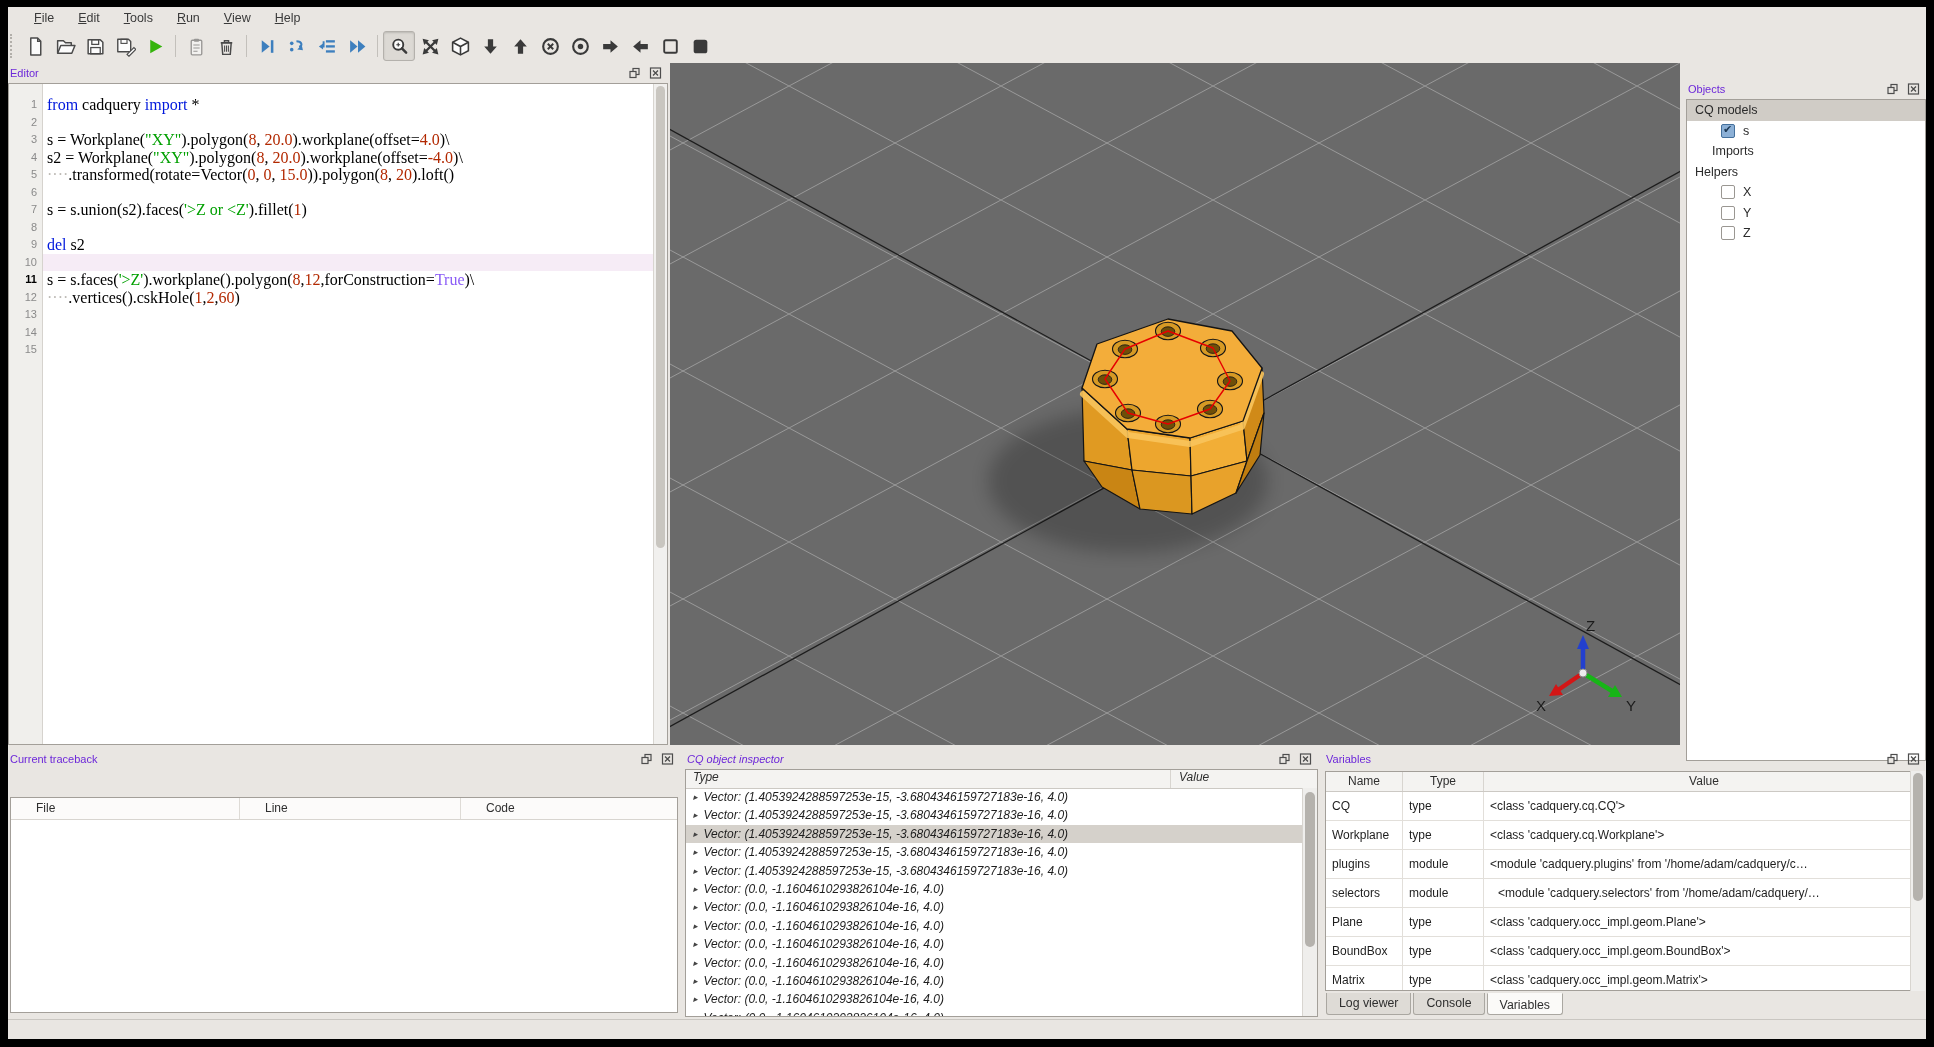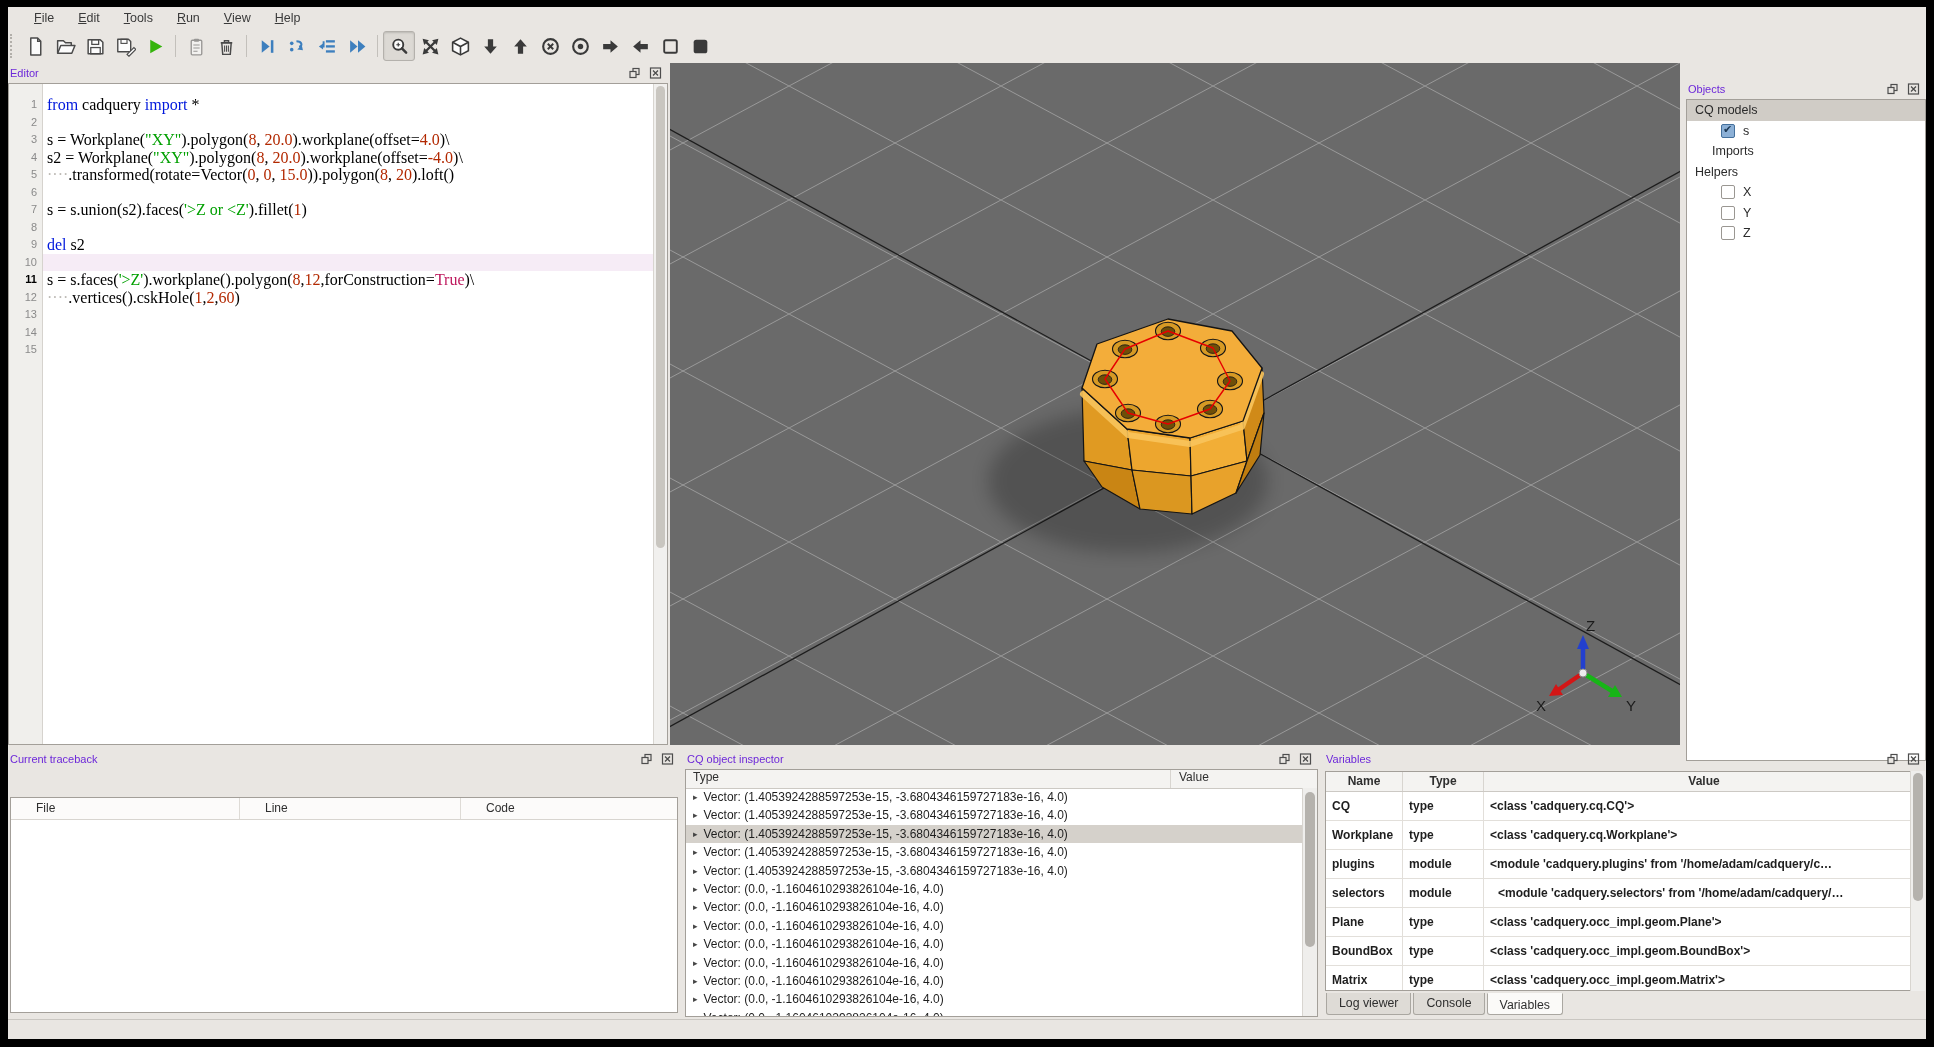--- a/index.html
+++ b/index.html
@@ -33,21 +33,21 @@
   
   #editor-panel{left:0;top:56px;width:660px;height:682px;}
   #editor-wrap{position:absolute;inset:0;display:flex;}
   #editor-gutter{width:34px;background:#f0efec;border-right:1px solid #d6d3ce;padding-top:12px;box-sizing:border-box;}
   .gut-line{height:17.5px;line-height:17.5px;font-size:11px;color:#8a8a8a;text-align:right;padding-right:5px;}
   .gut-line.cur{color:#000;font-weight:bold;}
   #editor-code{flex:1;padding-top:12px;overflow:hidden;}
   .code-line{height:17.5px;line-height:17.5px;font-size:16px;color:#000;white-space:pre;padding-left:4px;font-family:Liberation Serif, serif;}
   .code-line.cur{background:#f6ecf6;}
   .tok-p{color:#000;} .tok-k{color:#0018dc;} .tok-s{color:#00a000;}
-  .tok-n{color:#b22800;} .tok-t{color:#be185d;text-align:center;} .tok-w{color:#bdbab5;}
+  .tok-n{color:#b22800;} .tok-t{color:#8b5cf6;text-align:center;} .tok-w{color:#bdbab5;}
   #editor-scroll{width:13px;background:#f1f0ee;border-left:1px solid #d8d5d0;position:relative;}
   #editor-thumb{position:absolute;left:2px;right:2px;top:2px;height:70%;background:#c9c6c0;border-radius:5px;}
 
   
   #viewport{left:662px;top:56px;width:1010px;height:682px;position:absolute;background:#6a6a6a;}
 
   
   #objects-panel{left:1678px;top:72px;width:240px;height:682px;}
   .tree-row{height:20.5px;display:flex;align-items:center;font-size:12.5px;color:#2b2b2b;}
   .tree-row.sel{background:#d0ccc6;}
@@ -55,32 +55,32 @@
   .cbox.checked{background:#8cb0d6;border-color:#44709c;}
   .cbox.checked::after{content:"✔";position:absolute;left:1px;top:-2px;font-size:11px;color:#1c3document854;color:#1c3854;}
 
   
   #traceback-panel{left:0;top:742px;width:672px;height:268px;}
   #traceback-panel .pcontent{background:#e9e6e2;border:none;}
   #tb-table{position:absolute;left:2px;right:2px;top:28px;bottom:4px;background:#fff;border:1px solid #a39f99;}
   #tb-header{display:flex;height:21px;border-bottom:1px solid #d8d5d0;background:#fcfbfa;}
   .tb-col{font-size:12px;color:#2f2f2f;line-height:21px;padding-left:25px;box-sizing:border-box;border-right:1px solid #dedbd6;}
 
-  #inspector-panel{left:677px;top:742px;width:633px;height:268px;}
+  #inspector-panel{left:677px;top:742px;width:633px;height:268px;font-style:italic;}
   #insp-header{display:flex;height:18px;background:#f4f3f1;border-bottom:1px solid #ccc9c4;font-size:12px;color:#2f2f2f;}
   #insp-rows{position:absolute;left:0;right:14px;top:18px;bottom:0;overflow:hidden;}
   .insp-row{height:18.4px;line-height:18.4px;font-size:12px;color:#1e1e1e;white-space:nowrap;display:flex;align-items:center;}
   .insp-row.sel{background:#d5d1cb;}
   .insp-row .tri{color:#444;font-size:9px;padding:0 6px 0 7px;}
   #insp-scroll{position:absolute;right:0;top:18px;bottom:0;width:14px;background:#efeeec;border-left:1px solid #d8d5d0;}
   #insp-thumb{position:absolute;left:2px;right:2px;top:4px;height:68%;background:#b5b2ad;border-radius:6px;}
 
   #variables-panel{left:1316px;top:742px;width:602px;height:268px;}
   #variables-panel .pcontent{background:#e9e6e2;border:none;}
-  #vars-table{position:absolute;left:1px;right:1px;top:2px;bottom:26px;background:#fff;border:1px solid #a39f99;overflow:hidden;font-weight:bold;}
+  #vars-table{position:absolute;left:1px;right:1px;top:2px;bottom:26px;background:#fff;border:1px solid #a39f99;overflow:hidden;}
   #vars-header{display:flex;height:19px;background:#f4f3f1;border-bottom:1px solid #ccc9c4;}
   .vh{font-size:12px;color:#2f2f2f;line-height:19px;text-align:center;border-right:1px solid #d8d5d0;box-sizing:border-box;}
   .vars-row{display:flex;height:28px;border-bottom:1px solid #e2dfda;}
   .vc{font-size:12px;color:#1e1e1e;line-height:28px;padding-left:6px;box-sizing:border-box;border-right:1px solid #e2dfda;white-space:nowrap;overflow:hidden;}
   #vars-scroll{position:absolute;right:1px;top:2px;bottom:26px;width:14px;background:#efeeec;border-left:1px solid #d8d5d0;}
   #vars-thumb{position:absolute;left:2px;right:2px;top:2px;height:58%;background:#b5b2ad;border-radius:6px;}
   #vars-tabs{position:absolute;left:2px;bottom:2px;height:22px;display:flex;align-items:stretch;}
   .vtab{font-size:12.3px;color:#2f2f2f;padding:0 12px;line-height:20px;border:1px solid #aaa7a1;border-top:none;background:#dedbd6;margin-right:2px;border-radius:0 0 3px 3px;}
   .vtab.active{background:#fbfaf8;line-height:22px;border-top:1px solid #fbfaf8;}
 

